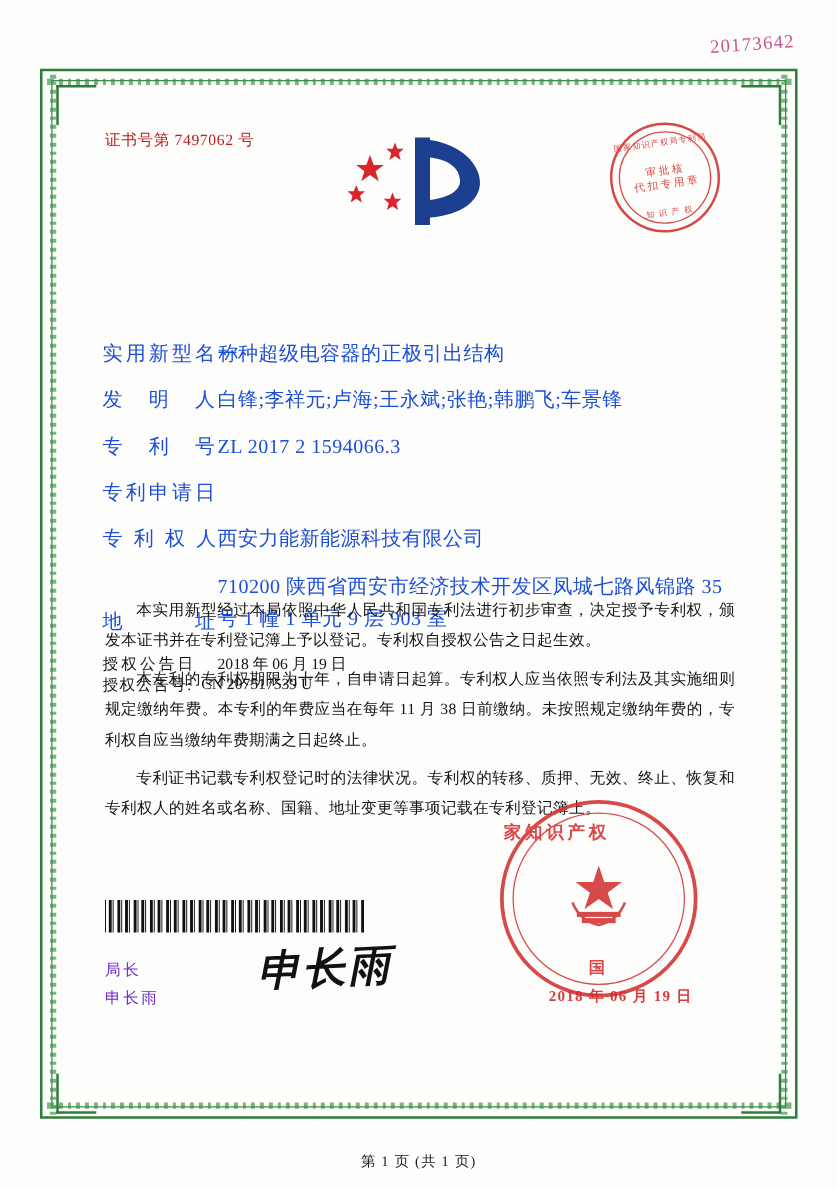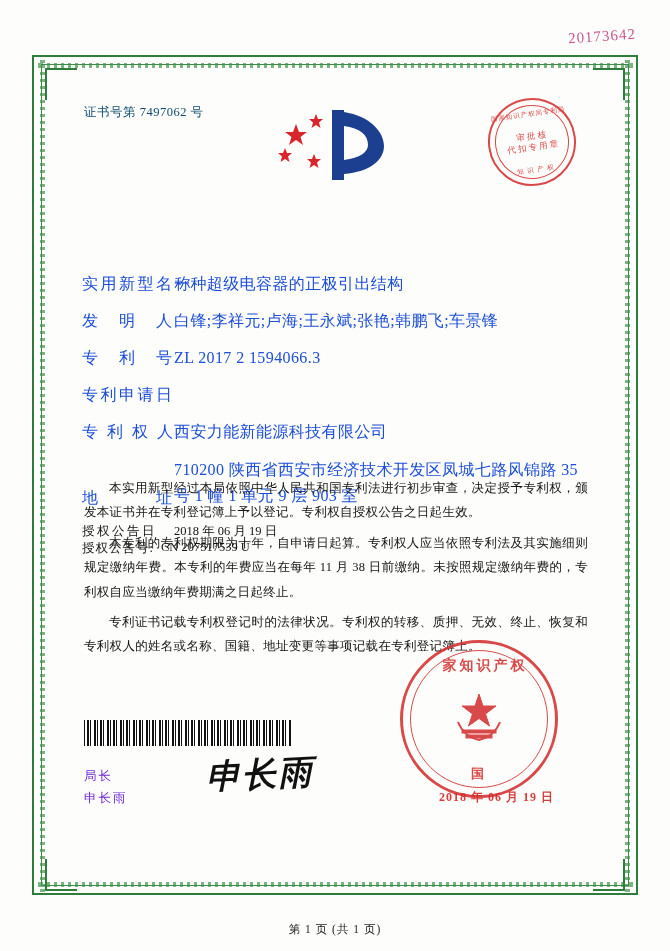--- a/index.html
+++ b/index.html
@@ -81,21 +81,21 @@
   .content {
     position: absolute;
     left: 60px; top: 80px;
     width: 550px; height: 790px;
   }
 
   .cert-no {
     position: absolute;
     left: 24px; top: 24px;
     font-size: 12.5px;
-    color: #0c4a6e;
+    color: #b91c1c;
     letter-spacing: .5px;
   }
 
   
   .logo {
     position: absolute;
     left: 50%; top: 22px;
     transform: translateX(-50%);
     width: 130px; height: 86px;
   }
@@ -246,22 +246,21 @@
     opacity: .85;
   }
   .stamp-big .ring2 {
     position: absolute;
     left: 7px; top: 7px; right: 7px; bottom: 7px;
     border: 1.2px solid #d22a2a;
     border-radius: 50%;
   }
   .stamp-big .top-text {
     position: absolute;
-    left: 12px; right: 0; top: 14px;
-    text-align: center;
+    left: 0; right: 0; top: 14px;
     font-size: 14px;
     font-weight: bold;
     letter-spacing: 3px;
   }
   .stamp-big .bottom-text {
     position: absolute;
     left: 0; right: 0; bottom: 12px;
     text-align: center;
     font-size: 13px;
     font-weight: bold;

